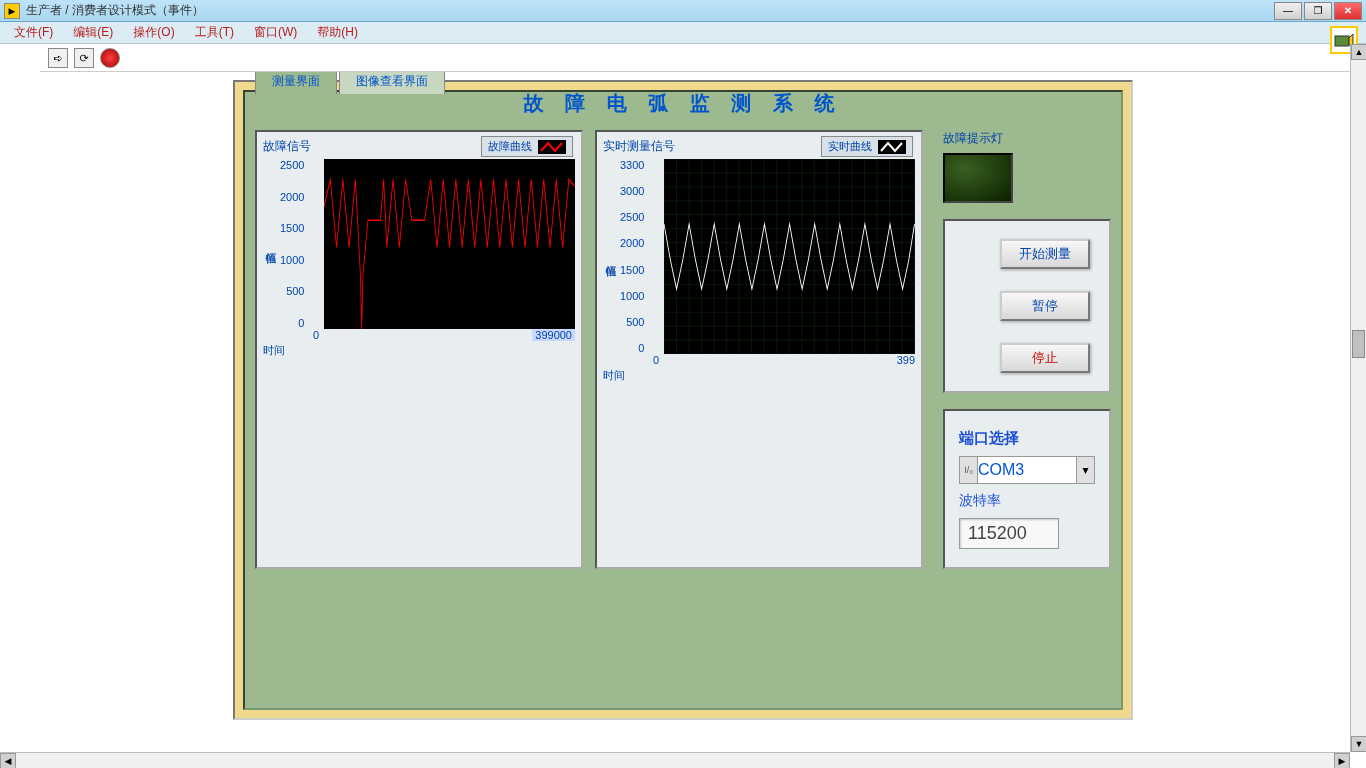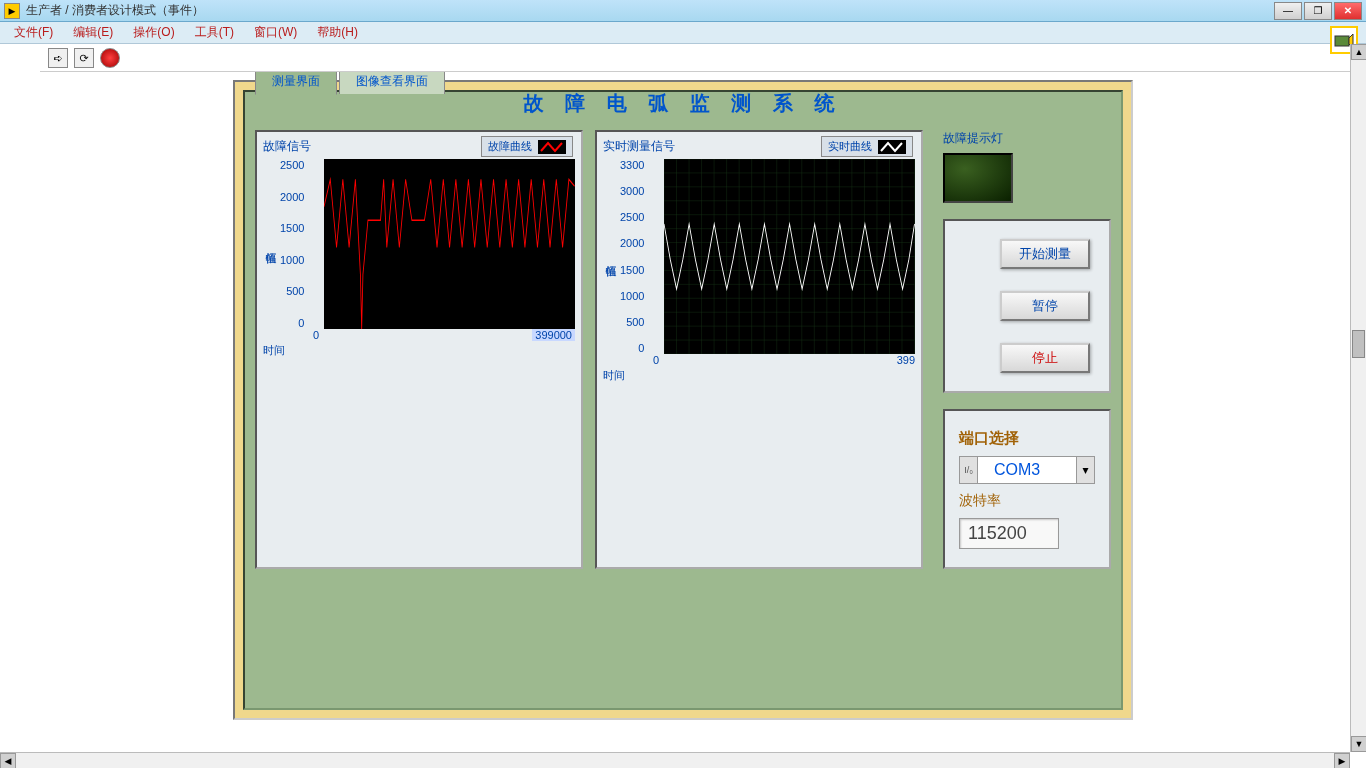--- a/index.html
+++ b/index.html
@@ -38,24 +38,24 @@
 .x-row { display: flex; margin-left: 50px; }
 .x-ticks { display: flex; justify-content: space-between; color: #0044aa; font-size: 11px; flex: 1; }
 .x-label { color: #0044aa; font-size: 11px; margin-top: 2px; }
 .indicator-area { text-align: left; }
 .indicator-label { color: #0044aa; font-size: 12px; margin-bottom: 6px; }
 .led { width: 70px; height: 50px; background: radial-gradient(ellipse at 30% 30%, #3a6020, #0a2000); border: 2px inset #444; }
 .btn-panel { background: #e8edf0; border: 2px inset #aaa; padding: 18px 12px; display: flex; flex-direction: column; gap: 22px; align-items: center; }
 .lv-btn { width: 90px; height: 30px; background: linear-gradient(#f8f8f8,#d8d8d8); border: 2px outset #ccc; color: #0044aa; font-size: 13px; cursor: pointer; box-shadow: 1px 1px 3px rgba(0,0,0,.3); margin-left: 36px; }
 .lv-btn.stop { color: #cc0000; }
 .port-panel { background: #e8edf0; border: 2px inset #aaa; padding: 18px 14px; display: flex; flex-direction: column; gap: 8px; }
-.port-label { color: #a16207; font-size: 15px; font-weight: bold; font-family: Liberation Mono, monospace; }
+.port-label { color: #1d4ed8; font-size: 15px; font-weight: bold; font-family: Liberation Mono, monospace; }
 .port-select { display: flex; align-items: stretch; border: 1px solid #999; background: #fff; height: 28px; }
 .port-prefix { width: 18px; background: #e0e0e0; border-right: 1px solid #999; font-size: 9px; display:flex; align-items:center; justify-content:center; color:#555; }
-.port-value { flex: 1; padding: 2px 16px; color: #0055dd; font-size: 16px; display:flex; align-items:center; }
+.port-value { flex: 1; padding: 2px 0; color: #0055dd; font-size: 16px; display:flex; align-items:center; }
 .port-arrow { width: 18px; background: #e0e0e0; border-left: 1px solid #999; display:flex; align-items:center; justify-content:center; cursor:pointer; }
 .baud-box { border: 1px solid #999; background: #f8f8f8; padding: 4px 8px; color: #444; font-size: 18px; width: 100px; box-shadow: inset 1px 1px 2px rgba(0,0,0,.2); }
 .scrollbar-h { height: 16px; background: #e8e8e8; border-top: 1px solid #bbb; position: fixed; bottom: 0; left: 0; right: 16px; display:flex; }
 .scrollbar-v { width: 16px; background: #e8e8e8; border-left: 1px solid #bbb; position: fixed; right: 0; top: 44px; bottom: 16px; display:flex; flex-direction:column; }
 .sb-btn { width:16px; height:16px; background:#d0d0d0; border:1px solid #999; font-size:9px; text-align:center; line-height:14px; cursor:pointer; }
 .sb-track { flex:1; background:#f0f0f0; position:relative; }
 .sb-thumb-v { position:absolute; left:1px; right:1px; top:40%; height:28px; background:#c0c0c0; border:1px solid #888; }
 </style>
 </head>
 <body>

